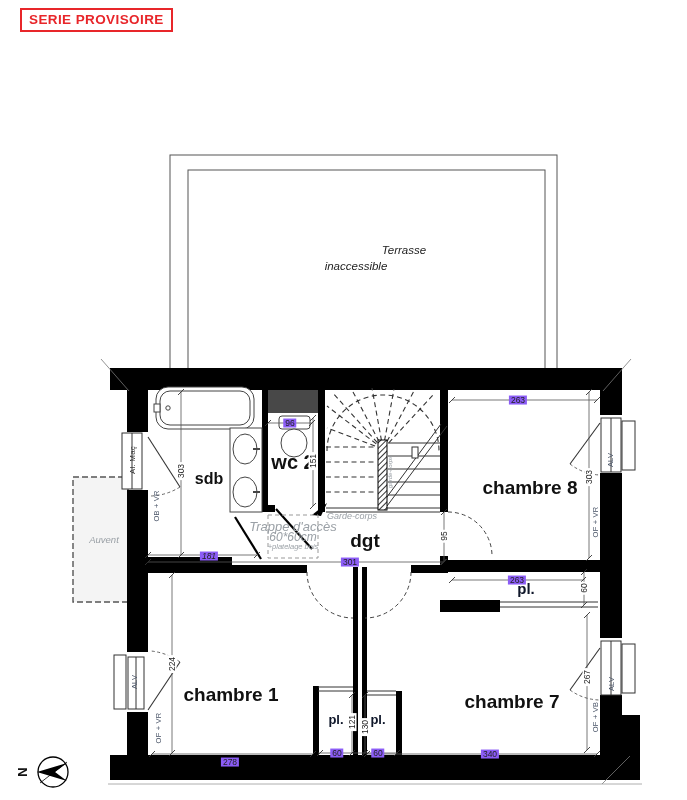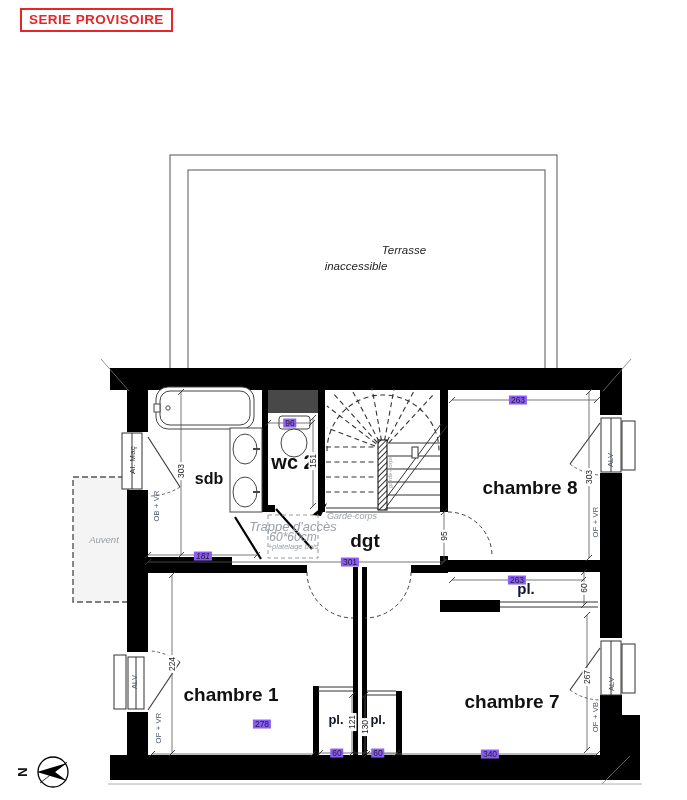--- a/index.html
+++ b/index.html
@@ -196,31 +196,31 @@
 
   <div class="lbl rot win" style="left:133px;top:460px;color:#333;font-size:8px;">Al. Maç</div>
   <div class="lbl rot win" style="left:157px;top:506px;">OB + VR</div>
   <div class="lbl rot win" style="left:135px;top:682px;">ALV</div>
   <div class="lbl rot win" style="left:159px;top:728px;">OF + VR</div>
   <div class="lbl rot win" style="left:611px;top:460px;">ALV</div>
   <div class="lbl rot win" style="left:596px;top:522px;">OF + VR</div>
   <div class="lbl rot win" style="left:612px;top:684px;">ALV</div>
   <div class="lbl rot win" style="left:596px;top:717px;">OF + VB</div>
 
-  <div class="lbl dim" style="left:203px;top:556px;font-style:italic;">181</div>
+  <div class="lbl dim" style="left:209px;top:556px;font-style:italic;">181</div>
   <div class="lbl dim rot" style="left:181px;top:471px;">303</div>
   <div class="lbl dim" style="left:290px;top:423px;">96</div>
   <div class="lbl dim rot" style="left:313px;top:461px;">151</div>
   <div class="lbl dim" style="left:350px;top:562px;">301</div>
   <div class="lbl dim rot" style="left:444px;top:536px;">95</div>
   <div class="lbl dim" style="left:518px;top:400px;">263</div>
   <div class="lbl dim rot" style="left:589px;top:477px;">303</div>
   <div class="lbl dim" style="left:517px;top:580px;">263</div>
   <div class="lbl dim rot" style="left:584px;top:588px;">60</div>
-  <div class="lbl dim" style="left:230px;top:724px;margin-left:32px;">278</div>
+  <div class="lbl dim" style="left:230px;top:762px;">278</div>
   <div class="lbl dim rot" style="left:172px;top:664px;">224</div>
   <div class="lbl dim" style="left:490px;top:754px;">340</div>
   <div class="lbl dim rot" style="left:587px;top:677px;">267</div>
   <div class="lbl dim rot" style="left:352px;top:722px;">121</div>
   <div class="lbl dim rot" style="left:365px;top:727px;">130</div>
   <div class="lbl dim" style="left:337px;top:753px;">60</div>
   <div class="lbl dim" style="left:378px;top:753px;">60</div>
 
   <div class="lbl rot north" style="left:23px;top:772px;">N</div>
 </div>

